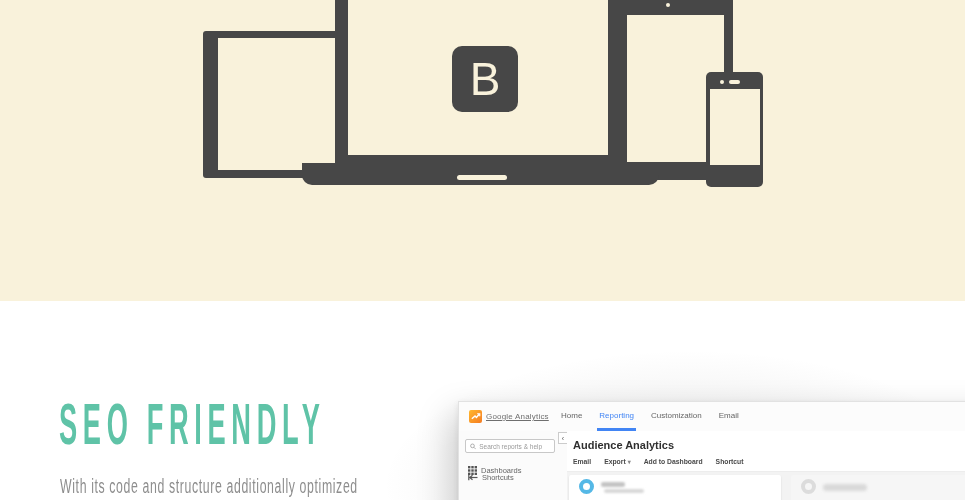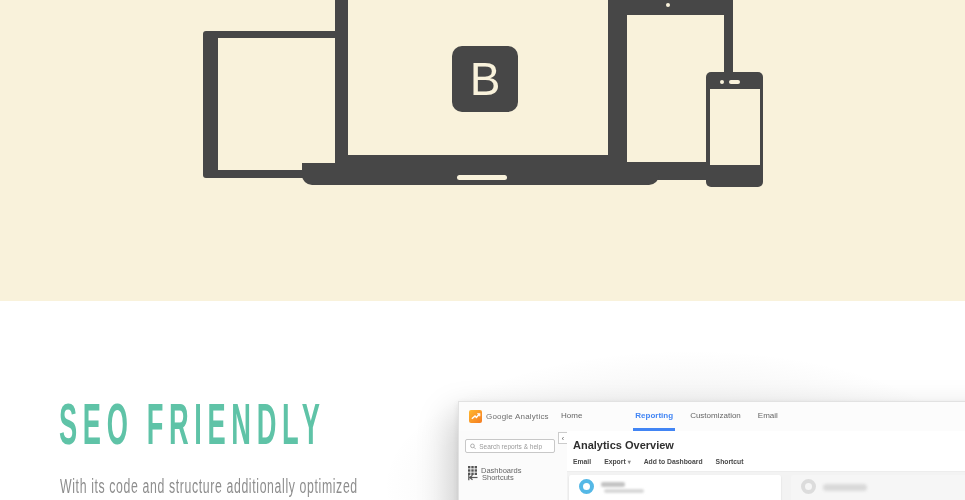--- a/index.html
+++ b/index.html
@@ -37,25 +37,25 @@
     color:#8d8d8d;font-size:19.5px;font-weight:400;letter-spacing:1px;line-height:1.2;
     white-space:nowrap;transform:scale(0.63,1);transform-origin:0 0;}
   
   .ga-card{position:absolute;left:458px;top:100px;width:562px;height:130px;z-index:3;
     background:#fff;border:1px solid #e2e2e2;
     box-shadow:-8px 12px 32px rgba(0,0,0,0.18),0 2px 6px rgba(0,0,0,0.08);
     font-family:"Liberation Sans",sans-serif;}
   .ga-header{position:absolute;left:0;top:0;right:0;height:29px;background:#fcfcfc;border-bottom:1px solid #e7e7e7;}
   .ga-logo{position:absolute;left:10px;top:8px;width:13px;height:13px;border-radius:2px;
     background:linear-gradient(135deg,#ffb82e,#f57c23);display:flex;align-items:center;justify-content:center;}
-  .ga-brand{position:absolute;left:27px;top:10px;font-size:8px;color:#6f6f6f;letter-spacing:0.2px;}
+  .ga-brand{position:absolute;left:27px;top:10px;font-size:8px;color:#6f6f6f;letter-spacing:0.2px;text-decoration:underline;}
   .ga-nav{position:absolute;left:100px;top:0;height:29px;display:flex;}
   .ga-nav-item{display:inline-block;height:29px;line-height:27px;margin-right:13px;padding:0 2px;
     font-size:8px;color:#666;box-sizing:border-box;cursor:pointer;}
-  .ga-nav-item.active{color:#4285f4;font-weight:700;border-bottom:3px solid #4285f4;margin-left:36px;}
+  .ga-nav-item.active{color:#4285f4;font-weight:400;border-bottom:3px solid #4285f4;}
   .ga-sidebar{position:absolute;left:0;top:29px;bottom:0;width:108px;background:#fbfbfb;border-right:1px solid #e5e5e5;}
   .ga-search{position:absolute;left:6px;top:8px;width:90px;height:14px;background:#fff;border:1px solid #c8c8c8;
     border-radius:2px;display:flex;align-items:center;padding:0 4px;gap:3px;box-sizing:border-box;}
   .ga-search input{border:0;outline:0;background:transparent;width:100%;font-size:6.5px;color:#555;
     font-family:"Liberation Sans",sans-serif;padding:0;}
   .ga-search input::placeholder{color:#9a9a9a;}
   .ga-collapse{position:absolute;left:99px;top:1px;width:10px;height:12px;background:#fff;border:1px solid #ccc;
     font-size:7px;line-height:9px;color:#555;text-align:center;padding:0;cursor:pointer;}
   .ga-side-item{position:absolute;left:9px;display:flex;align-items:center;gap:4px;font-size:7.5px;color:#666;cursor:pointer;}
   .ga-side-item.i1{top:35px;}
@@ -157,21 +157,21 @@
           <svg width="10" height="7" viewBox="0 0 10 7">
               <line x1="0.8" y1="0.8" x2="0.8" y2="6.2" stroke="#555" stroke-width="1.2"></line>
               <line x1="1.5" y1="3.5" x2="9.5" y2="3.5" stroke="#555" stroke-width="1.2"></line>
               <path d="M4.5 1.2 L1.8 3.5 L4.5 5.8" fill="none" stroke="#555" stroke-width="1.2"></path>
             </svg>
           <span>Shortcuts</span>
         </div>
       </aside>
 
       <main class="ga-main">
-        <h3 class="ga-title">Analytics Overview</h3>
+        <h3 class="ga-title">Audience Analytics</h3>
         <div class="ga-toolbar">
           <span class="ga-tool">Email</span>
           <span class="ga-tool"><span>Export</span><span class="ga-caret">▾</span></span>
           <span class="ga-tool">Add to Dashboard</span>
           <span class="ga-tool">Shortcut</span>
         </div>
         <div class="ga-divider"></div>
         <div class="ga-segments">
           <div class="seg-card seg-left">
             <span class="donut blue"></span>

